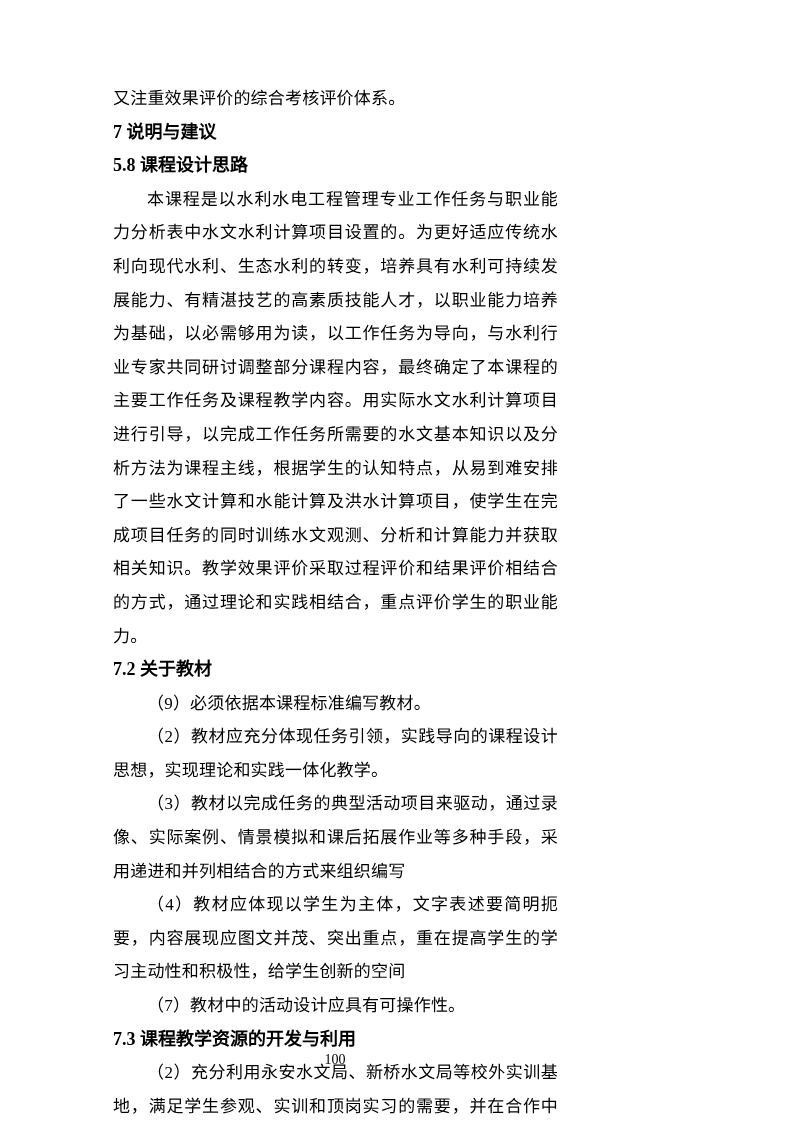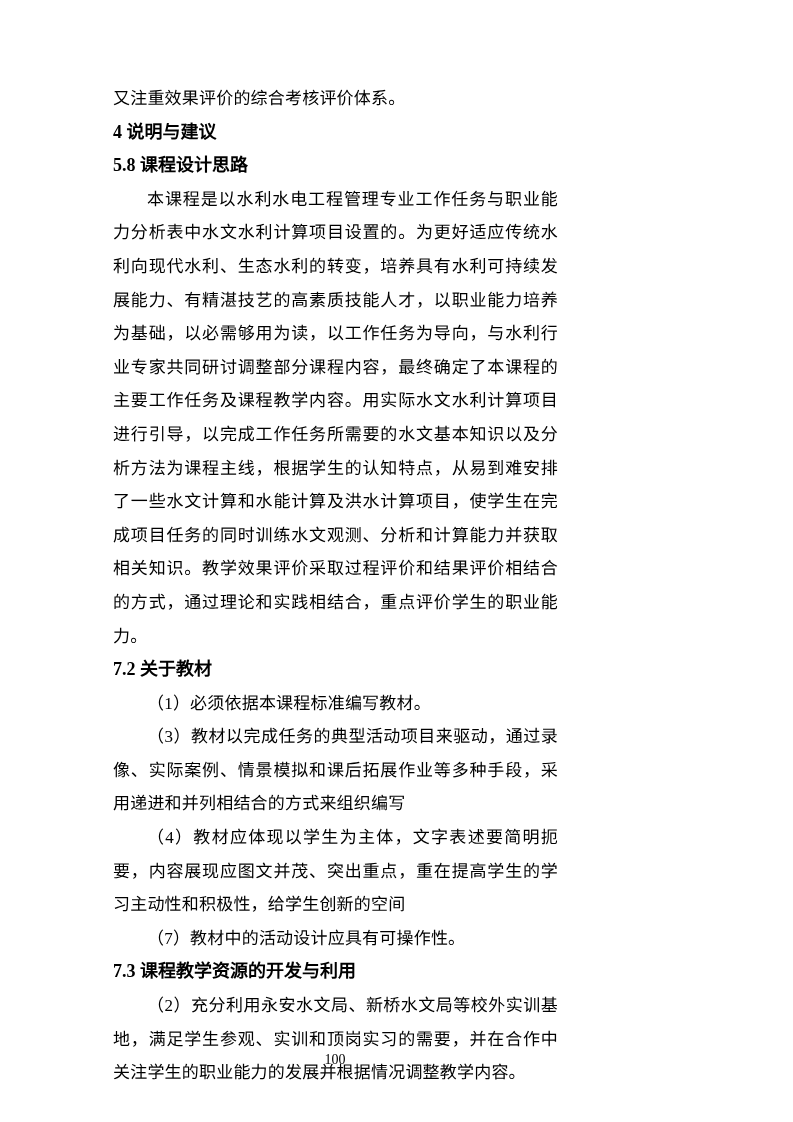--- a/index.html
+++ b/index.html
@@ -53,25 +53,26 @@
     line-height: 20px;
     color: #000000;
   }
 </style>
 </head>
 <body>
 
 <div class="page">
   <div class="content">
     <p class="para no-indent">又注重效果评价的综合考核评价体系。</p>
-    <h1 class="heading-1">4 说明与建议</h1>
+    <h1 class="heading-1">7 说明与建议</h1>
     <h2 class="heading-2">5.8 课程设计思路</h2>
     <p class="para">本课程是以水利水电工程管理专业工作任务与职业能力分析表中水文水利计算项目设置的。为更好适应传统水利向现代水利、生态水利的转变，培养具有水利可持续发展能力、有精湛技艺的高素质技能人才，以职业能力培养为基础，以必需够用为读，以工作任务为导向，与水利行业专家共同研讨调整部分课程内容，最终确定了本课程的主要工作任务及课程教学内容。用实际水文水利计算项目进行引导，以完成工作任务所需要的水文基本知识以及分析方法为课程主线，根据学生的认知特点，从易到难安排了一些水文计算和水能计算及洪水计算项目，使学生在完成项目任务的同时训练水文观测、分析和计算能力并获取相关知识。教学效果评价采取过程评价和结果评价相结合的方式，通过理论和实践相结合，重点评价学生的职业能力。</p>
     <h2 class="heading-2">7.2 关于教材</h2>
-    <p class="para">（1）必须依据本课程标准编写教材。</p>
+    <p class="para">（9）必须依据本课程标准编写教材。</p>
+    <p class="para">（2）教材应充分体现任务引领，实践导向的课程设计思想，实现理论和实践一体化教学。</p>
     <p class="para">（3）教材以完成任务的典型活动项目来驱动，通过录像、实际案例、情景模拟和课后拓展作业等多种手段，采用递进和并列相结合的方式来组织编写</p>
     <p class="para">（4）教材应体现以学生为主体，文字表述要简明扼要，内容展现应图文并茂、突出重点，重在提高学生的学习主动性和积极性，给学生创新的空间</p>
     <p class="para">（7）教材中的活动设计应具有可操作性。</p>
     <h2 class="heading-2">7.3 课程教学资源的开发与利用</h2>
     <p class="para">（2）充分利用永安水文局、新桥水文局等校外实训基地，满足学生参观、实训和顶岗实习的需要，并在合作中关注学生的职业能力的发展并根据情况调整教学内容。</p>
   </div>
   <div class="page-footer">100</div>
 </div>
 
 </body></html>

